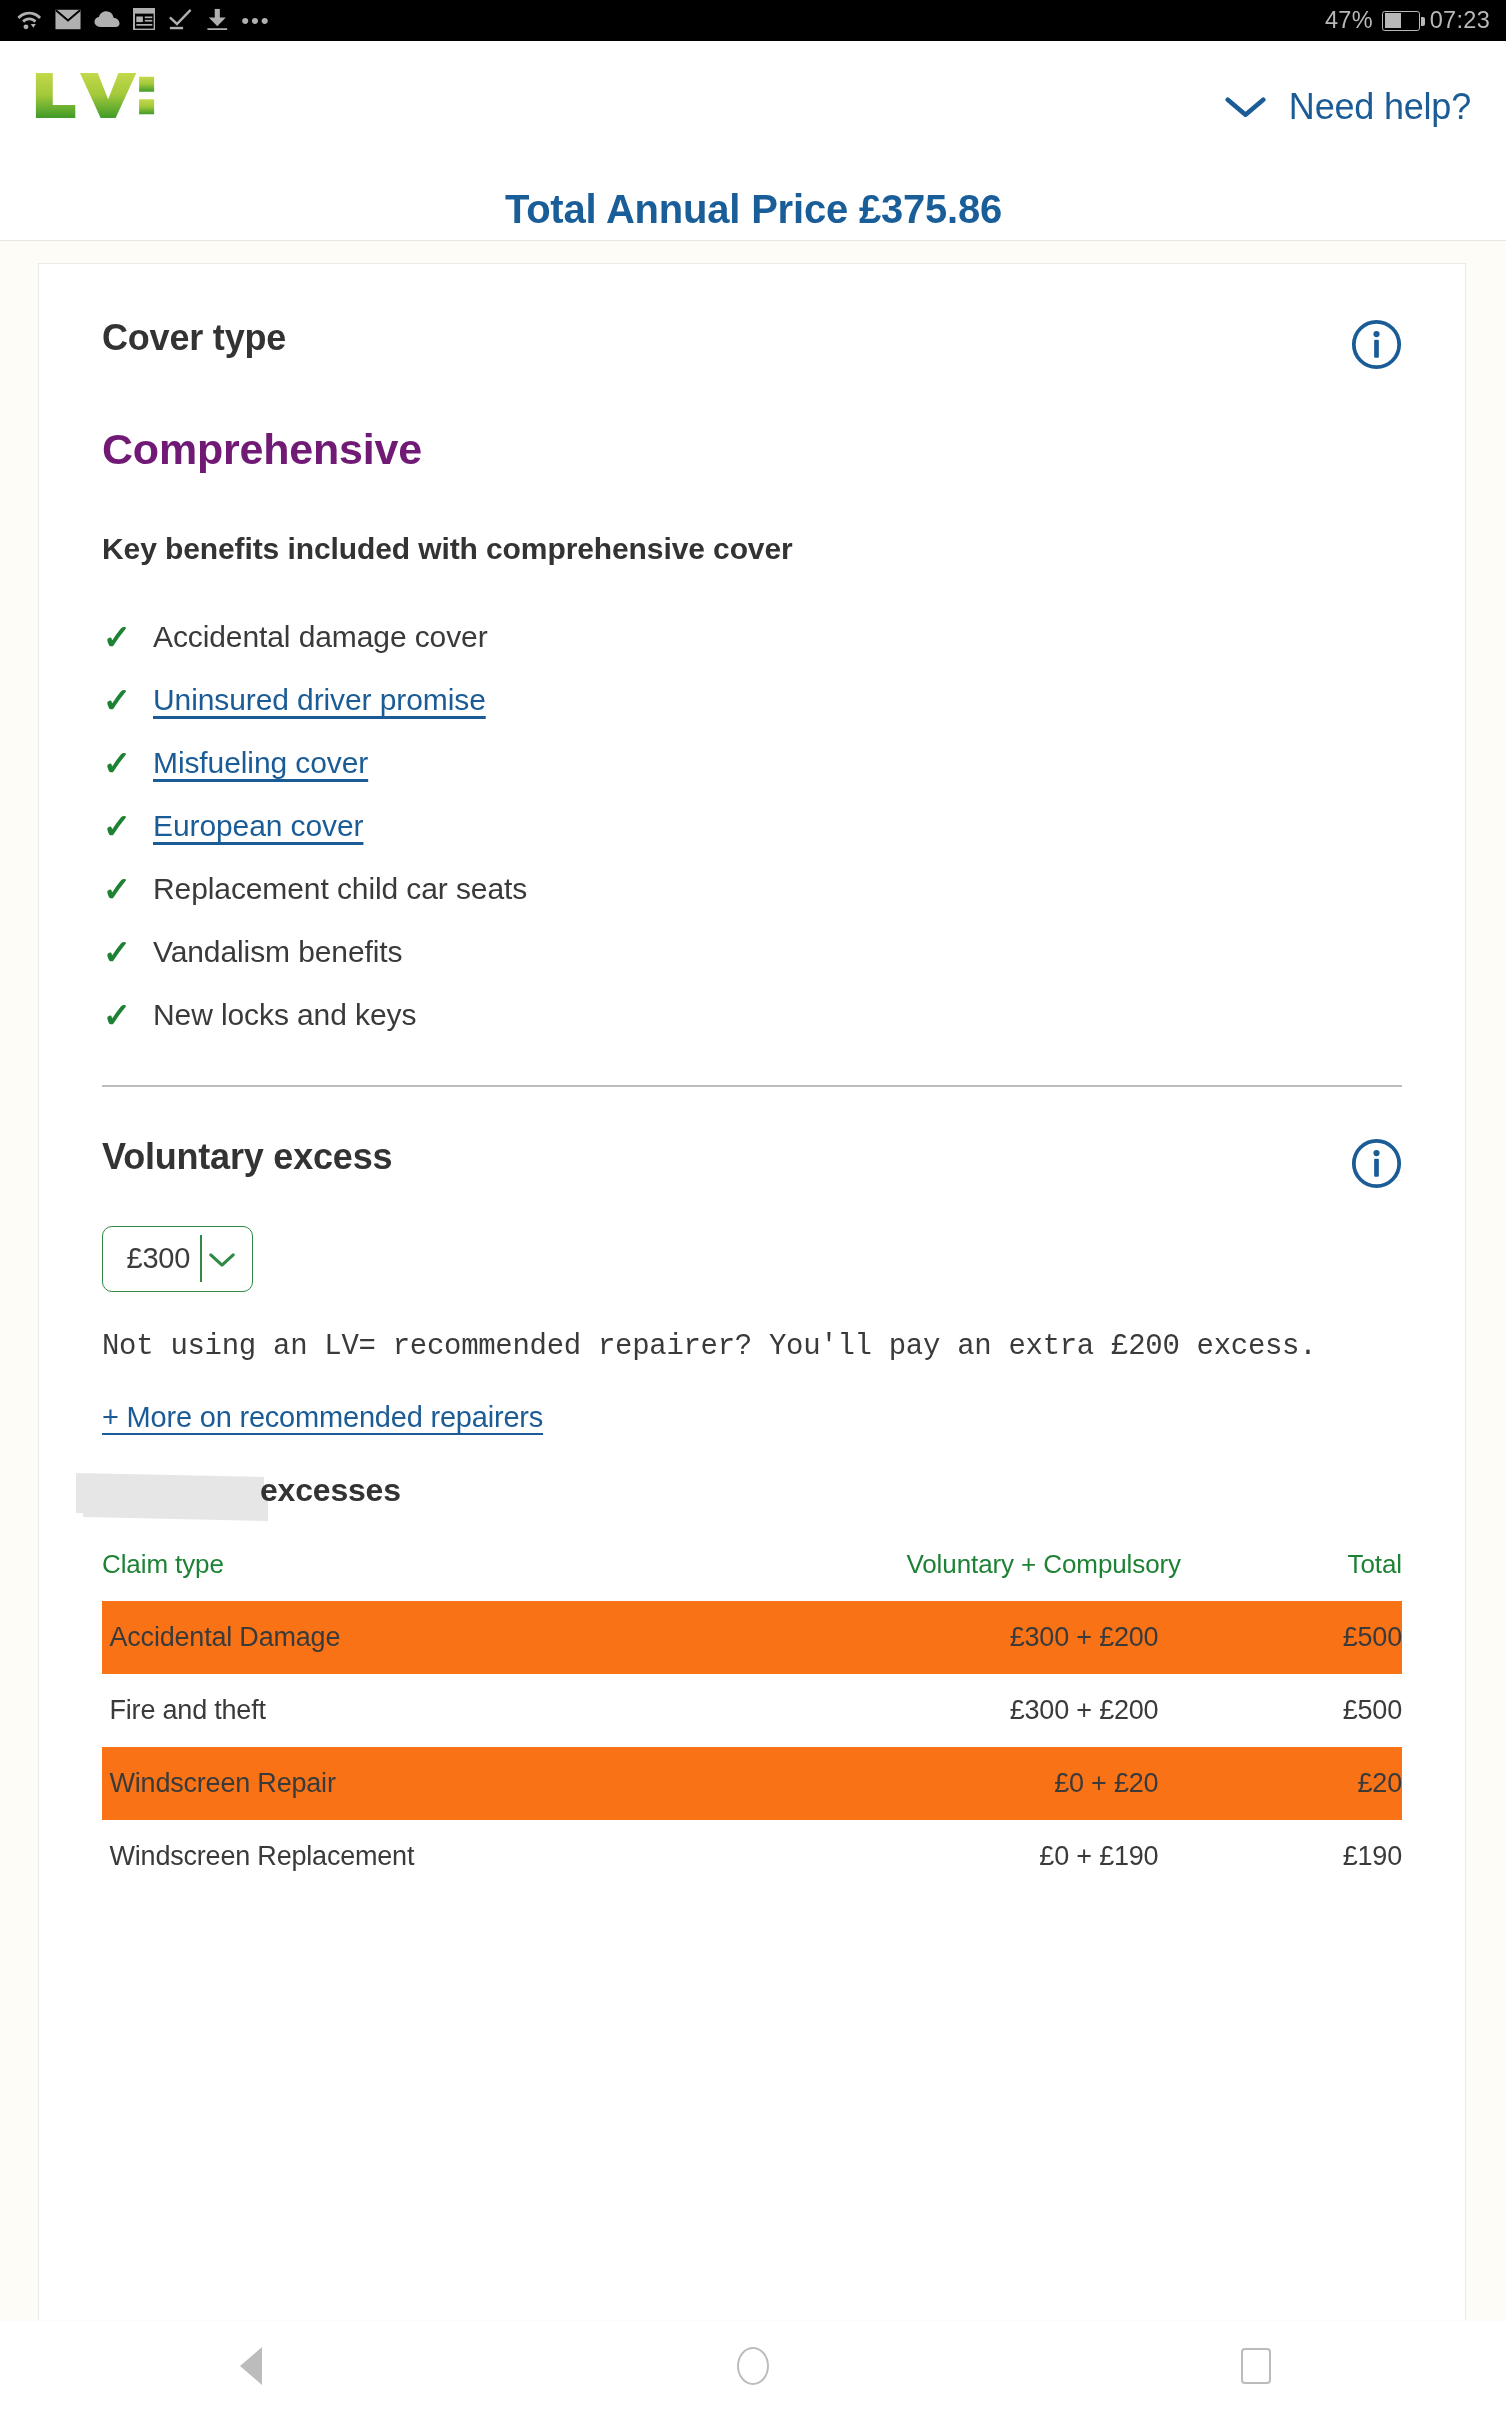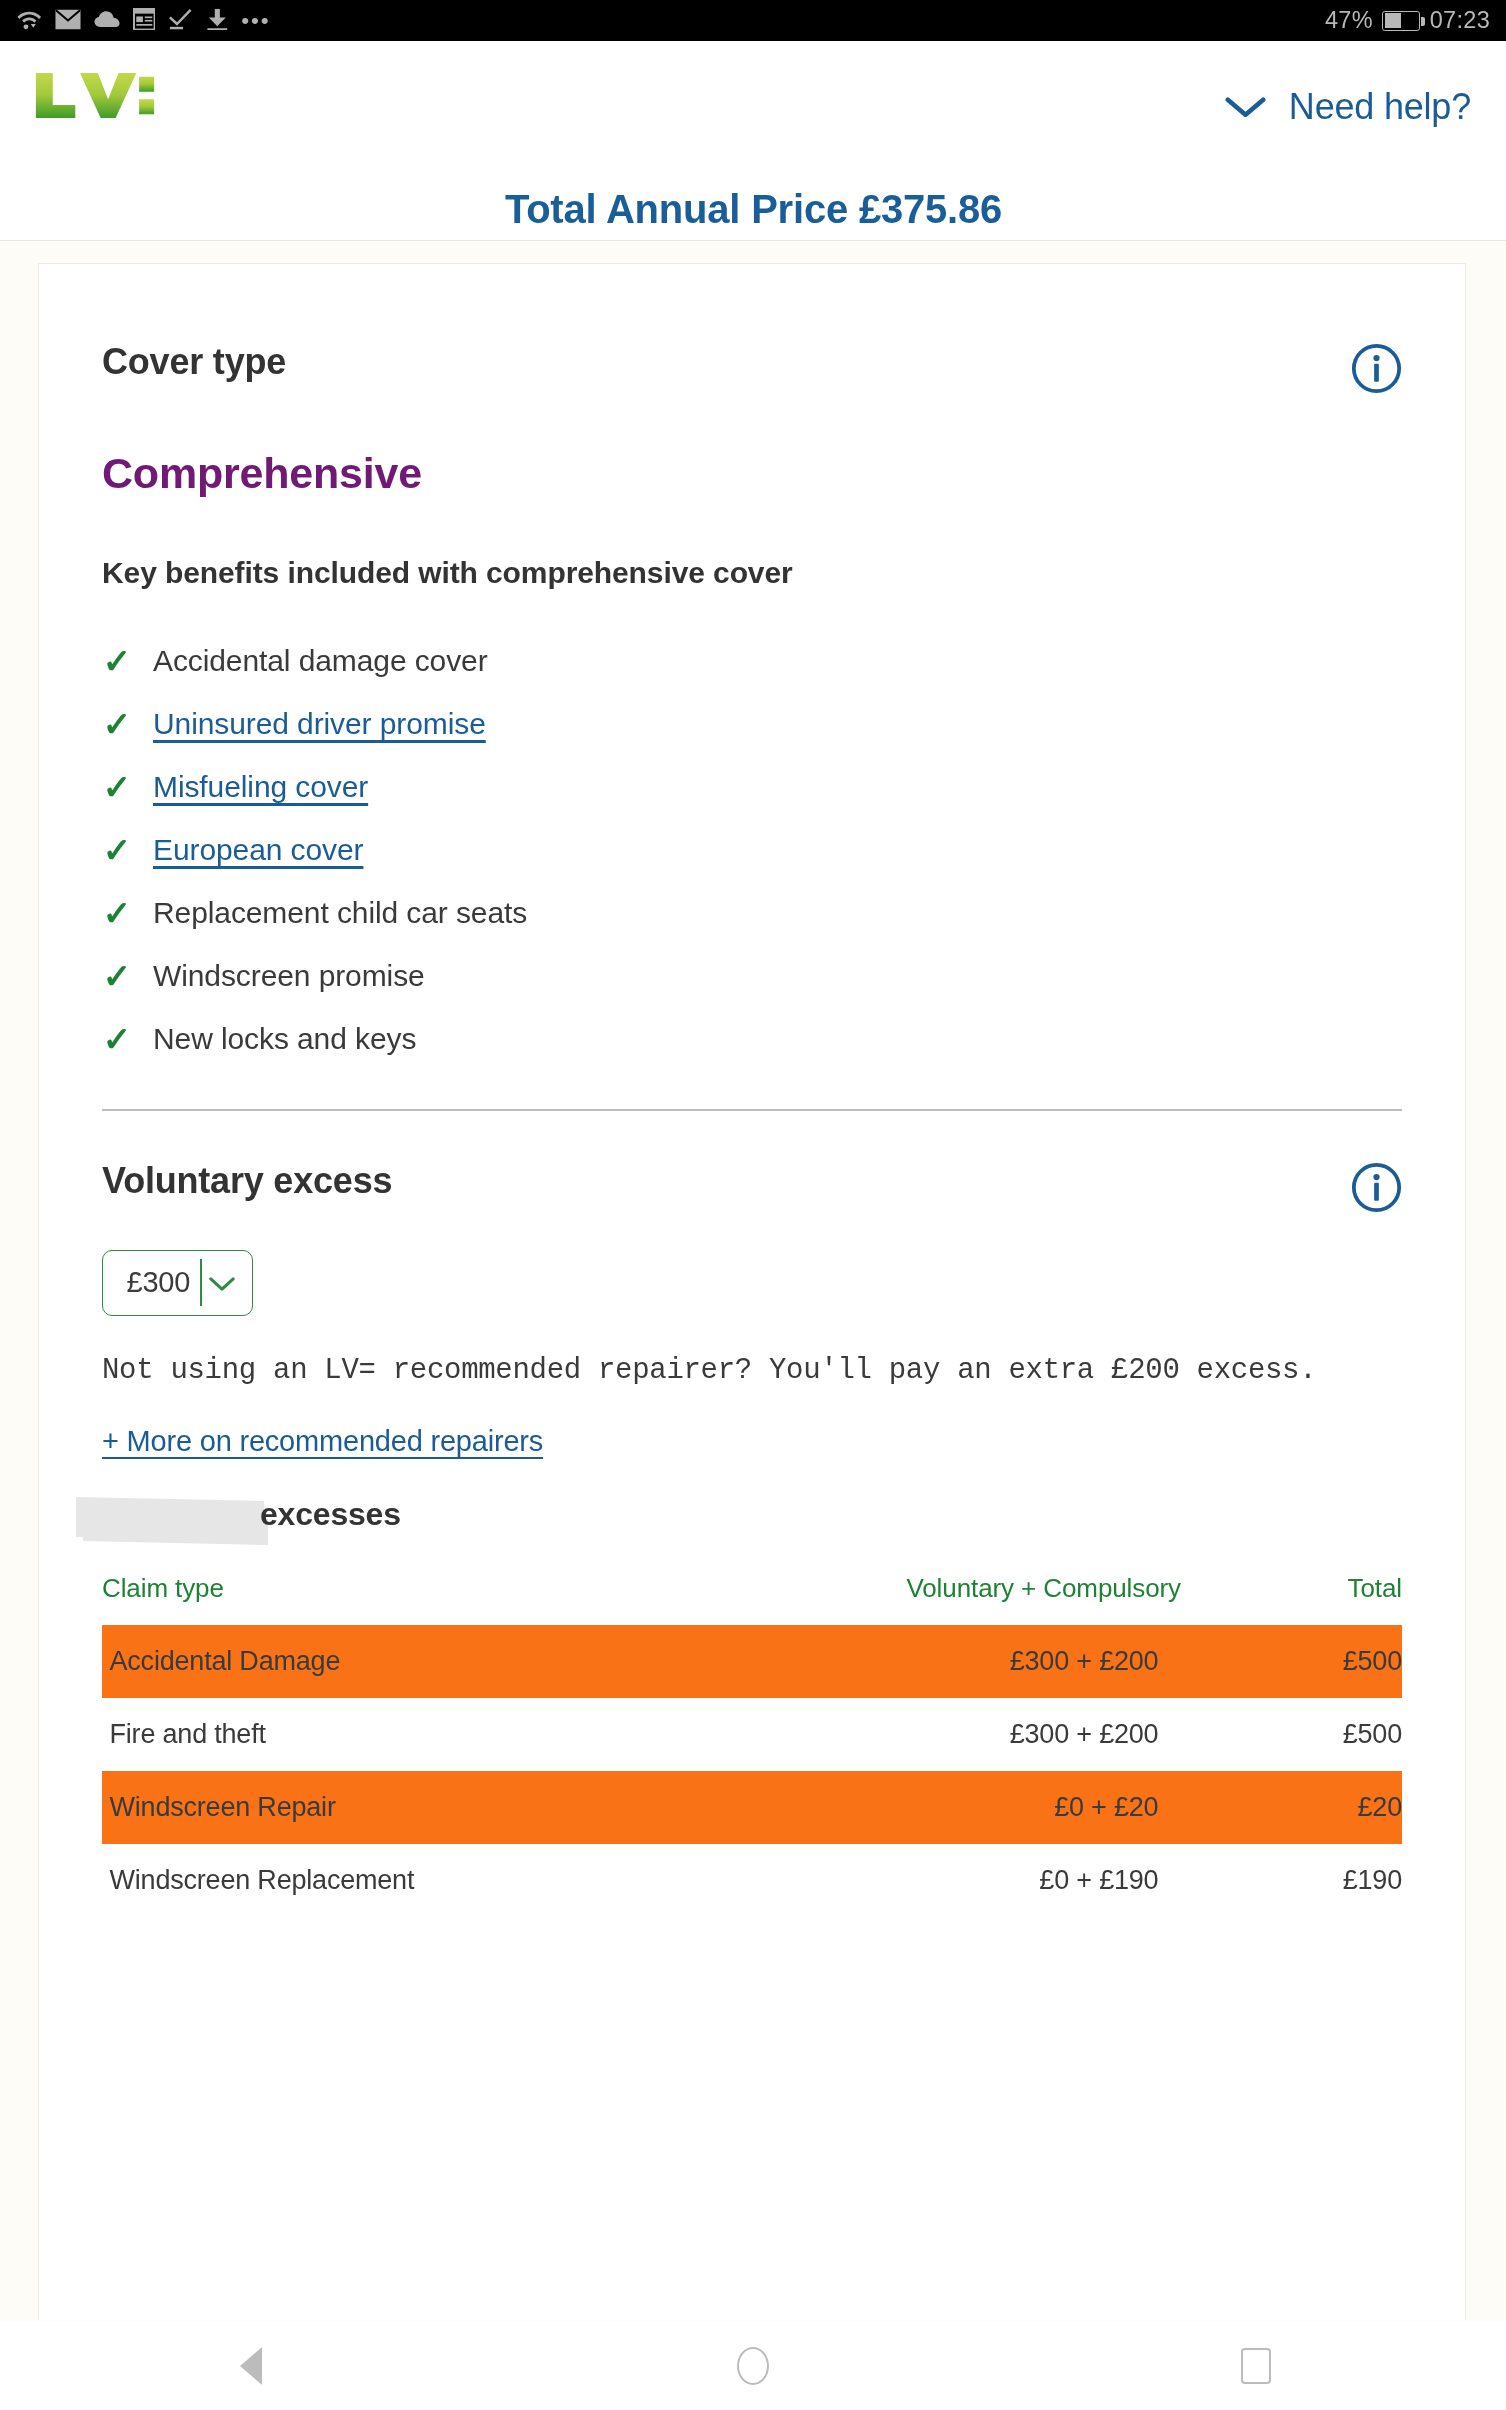--- a/index.html
+++ b/index.html
@@ -77,21 +77,21 @@
     background: #ffffff;
     border: 0.9px solid #eceae4;
     border-bottom: none;
     overflow: hidden;
   }
   .card-inner { padding: 53px 63px 0 63px; }
 
   .sec-title {
     color: #333333; font-size: 36px; font-weight: bold; letter-spacing: -0.2px;
   }
-  .row-head { display: flex; align-items: flex-start; justify-content: space-between; margin-top: 24px; }
+  .row-head { display: flex; align-items: flex-start; justify-content: space-between; }
   .info-icon { display: block; margin-top: 1.9px; }
 
   .cover-value {
     margin-top: 52px;
     color: #701a75; font-size: 43px; font-weight: bold; letter-spacing: -0.2px;
   }
   .benefits-title {
     margin-top: 58px;
     color: #333333; font-size: 30px; font-weight: bold; letter-spacing: -0.1px;
   }
@@ -317,21 +317,21 @@
         <div class="benefit">
           <span class="tick">✓</span>
           <span class="b-link">European cover</span>
         </div>
         <div class="benefit">
           <span class="tick">✓</span>
           <span class="b-text">Replacement child car seats</span>
         </div>
         <div class="benefit">
           <span class="tick">✓</span>
-          <span class="b-text">Windscreen promise</span>
+          <span class="b-text">Vandalism benefits</span>
         </div>
         <div class="benefit">
           <span class="tick">✓</span>
           <span class="b-text">New locks and keys</span>
         </div>
       </div>
 
       <div class="divider"></div>
 
       

